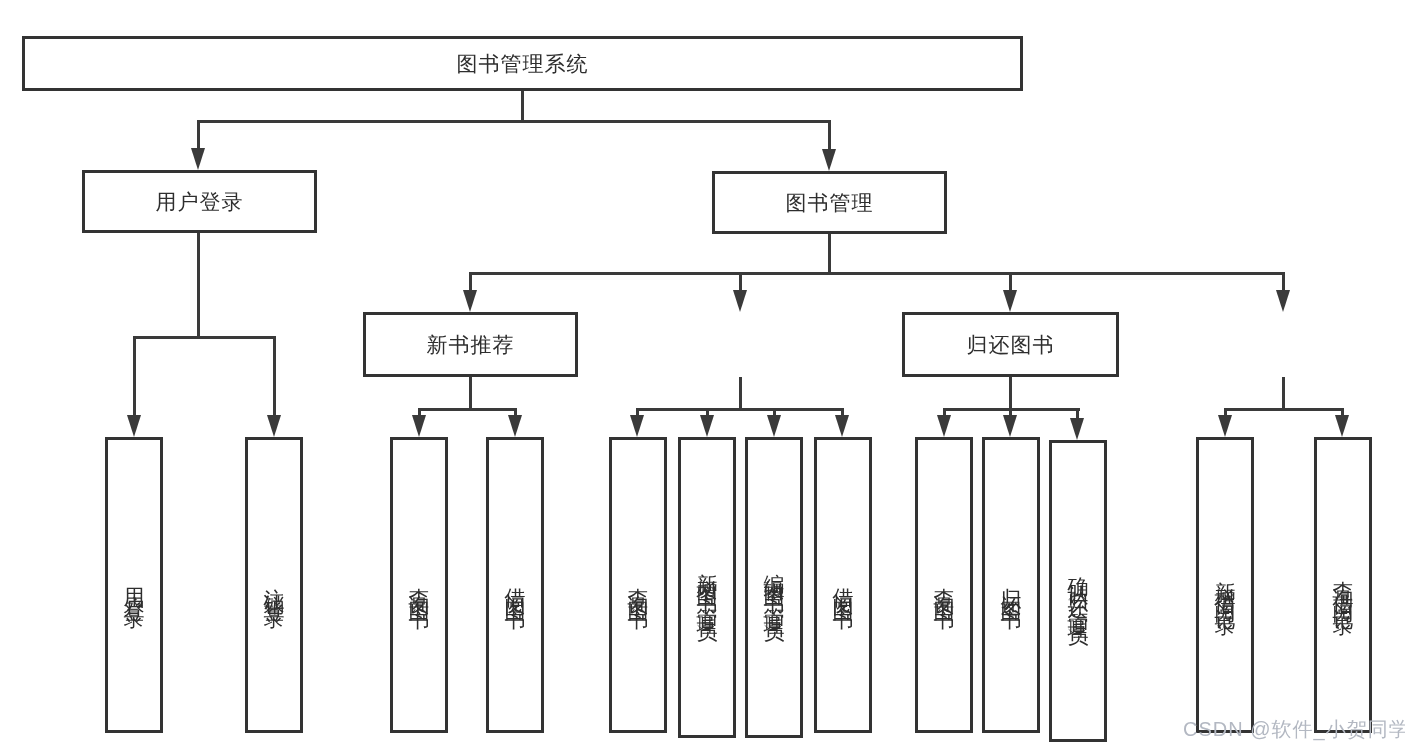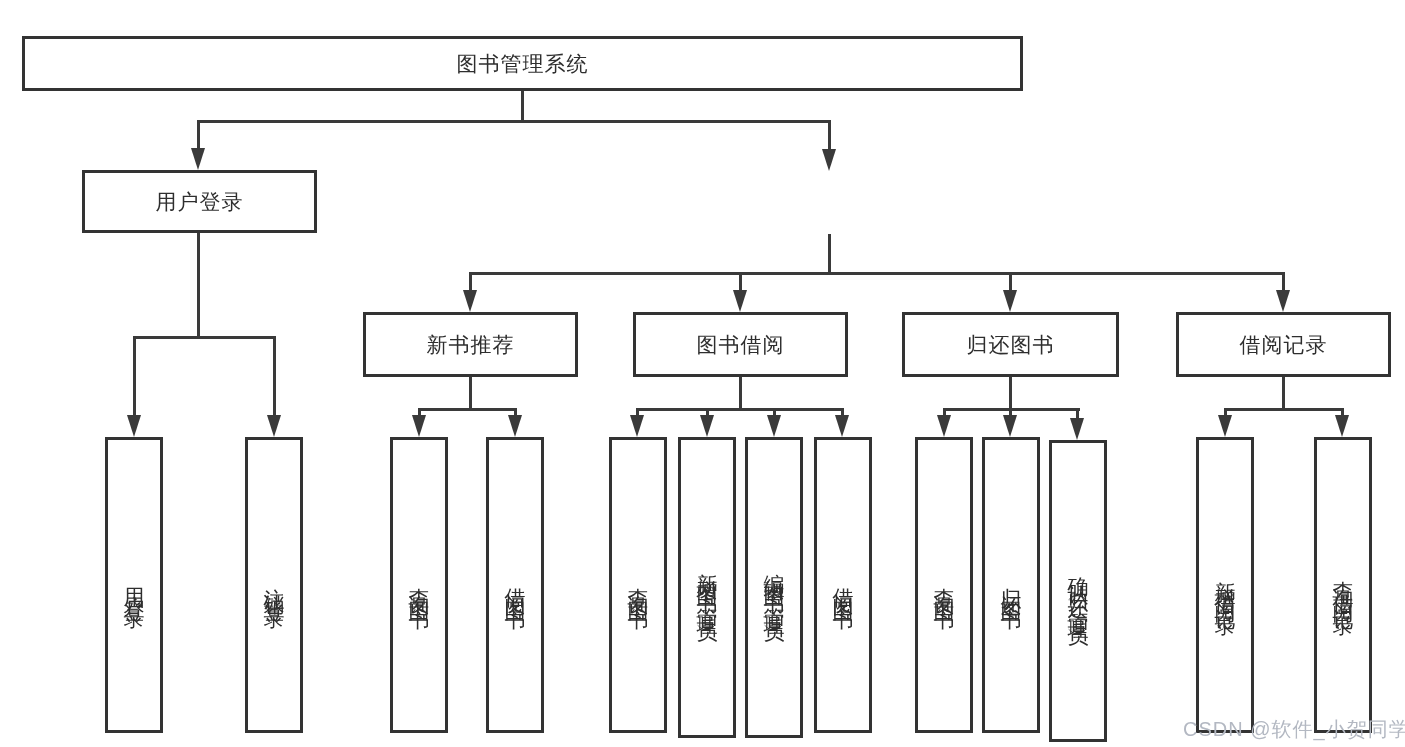--- a/index.html
+++ b/index.html
@@ -80,20 +80,23 @@
   <div class="vl" style="left:521px;top:68px;height:52px;"></div>
   <div class="hl" style="left:198px;top:120px;width:633px;"></div>
   <div class="vl" style="left:197px;top:120px;height:30px;"></div>
   <div class="arrow" style="left:191px;top:148px;"></div>
   <div class="vl" style="left:828px;top:120px;height:30px;"></div>
   <div class="arrow" style="left:822px;top:149px;"></div>
 
   <div class="box" style="left:82px;top:170px;width:235px;height:63px;">
     <span>用户登录</span>
   </div>
+  <div class="box" style="left:712px;top:171px;width:235px;height:63px;">
+    <span>图书管理</span>
+  </div>
 
   <div class="vl" style="left:197px;top:233px;height:103px;"></div>
   <div class="hl" style="left:133px;top:336px;width:142px;"></div>
   <div class="vl" style="left:133px;top:336px;height:80px;"></div>
   <div class="arrow" style="left:127px;top:415px;"></div>
   <div class="vl" style="left:273px;top:336px;height:80px;"></div>
   <div class="arrow" style="left:267px;top:415px;"></div>
 
   <div class="vl" style="left:828px;top:234px;height:40px;"></div>
   <div class="hl" style="left:469px;top:272px;width:816px;"></div>
@@ -102,28 +105,22 @@
   <div class="vl" style="left:739px;top:272px;height:20px;"></div>
   <div class="arrow" style="left:733px;top:290px;"></div>
   <div class="vl" style="left:1009px;top:272px;height:20px;"></div>
   <div class="arrow" style="left:1003px;top:290px;"></div>
   <div class="vl" style="left:1282px;top:272px;height:20px;"></div>
   <div class="arrow" style="left:1276px;top:290px;"></div>
 
   <div class="box" style="left:363px;top:312px;width:215px;height:65px;font-family:Liberation Serif, serif;">
     <span>新书推荐</span>
   </div>
-  <div class="box" style="left:633px;top:312px;width:215px;height:65px;">
-    <span>图书借阅</span>
-  </div>
   <div class="box" style="left:902px;top:312px;width:217px;height:65px;">
     <span>归还图书</span>
-  </div>
-  <div class="box" style="left:1176px;top:312px;width:215px;height:65px;">
-    <span>借阅记录</span>
   </div>
 
   <div class="vl" style="left:469px;top:377px;height:31px;"></div>
   <div class="hl" style="left:418px;top:408px;width:98px;"></div>
   <div class="vl" style="left:418px;top:408px;height:10px;"></div>
   <div class="arrow" style="left:412px;top:415px;"></div>
   <div class="vl" style="left:514px;top:408px;height:10px;"></div>
   <div class="arrow" style="left:508px;top:415px;"></div>
 
   <div class="vl" style="left:739px;top:377px;height:31px;"></div>

